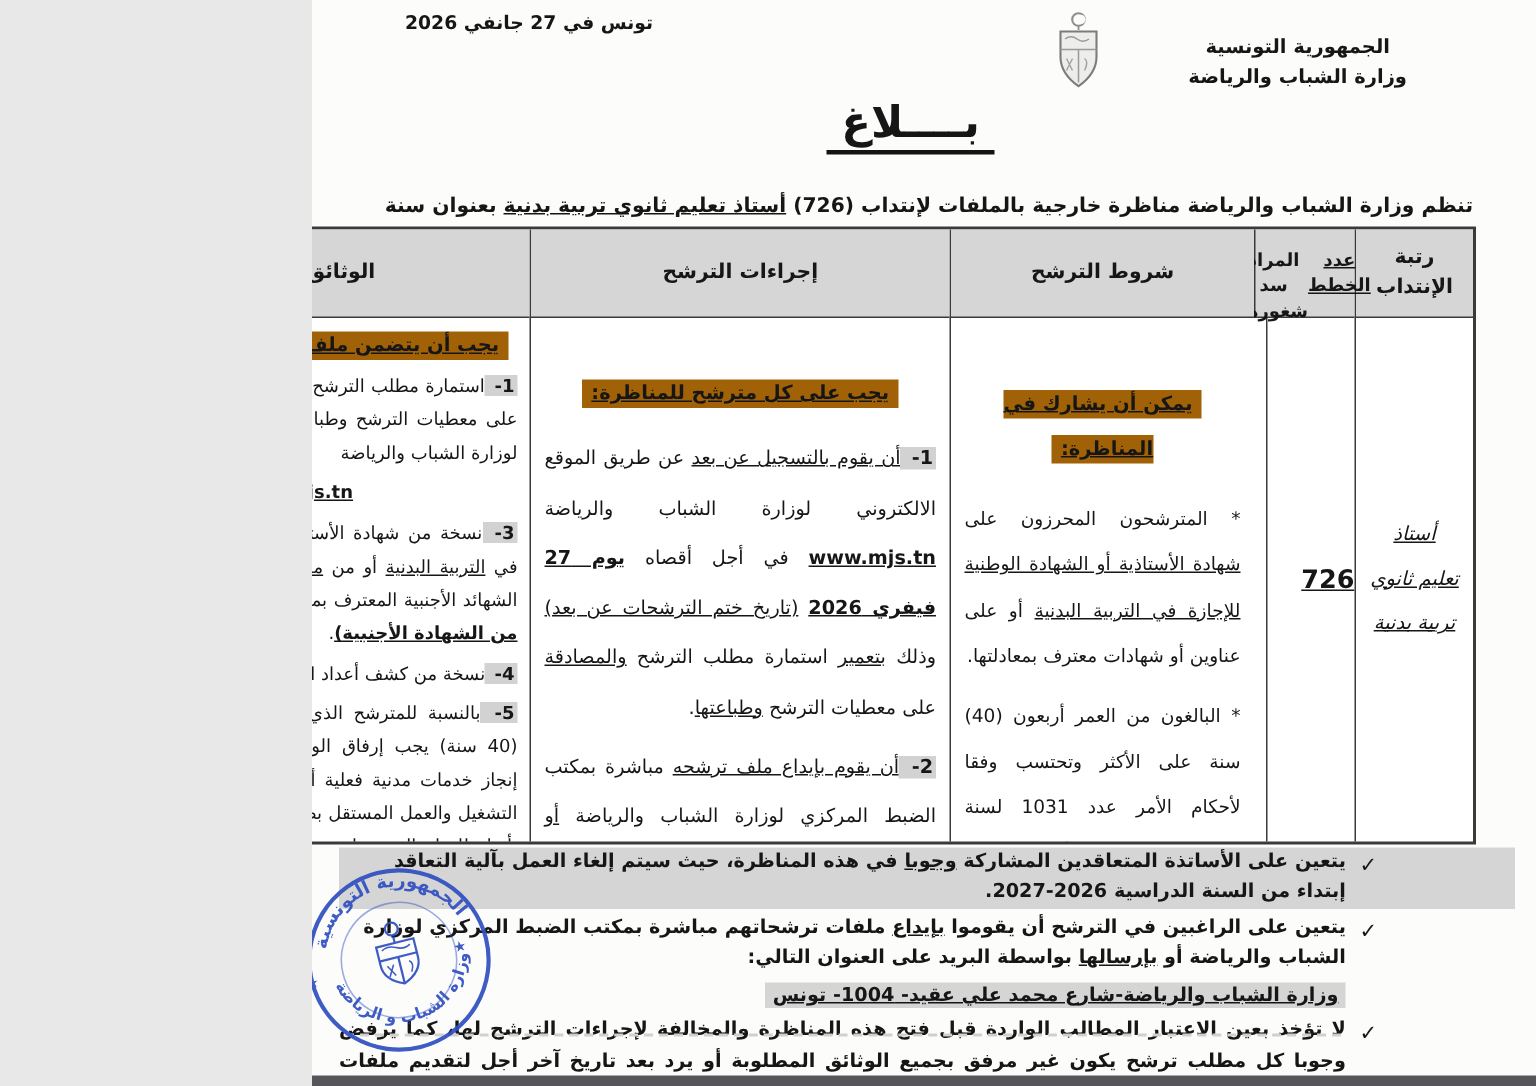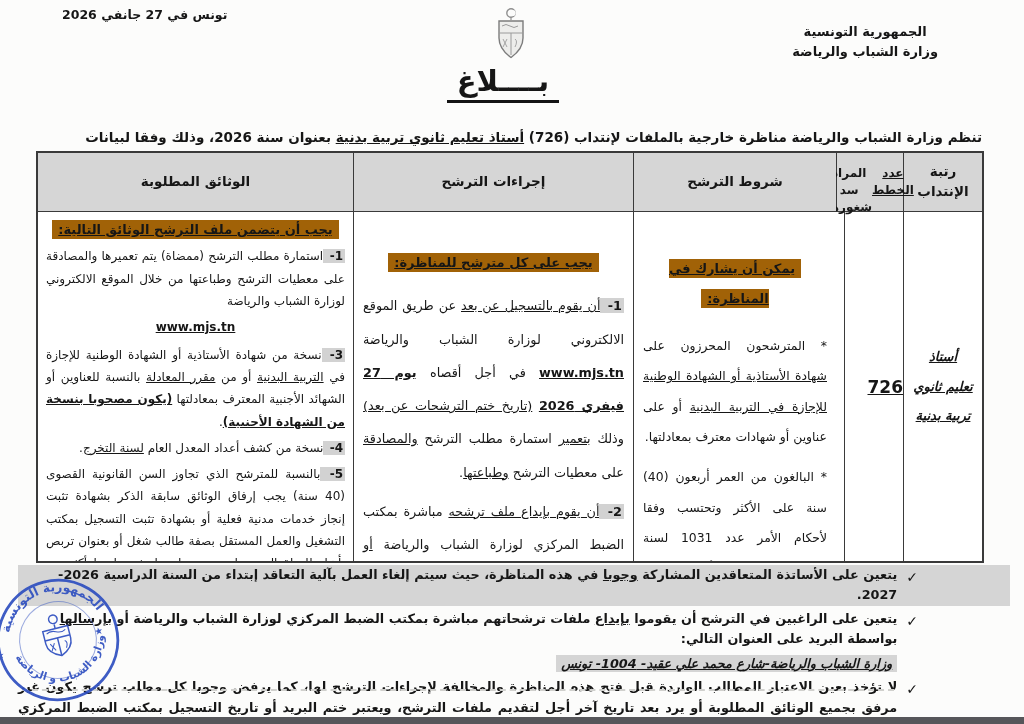--- a/index.html
+++ b/index.html
@@ -1,16 +1,16 @@
 <!DOCTYPE html>
 <html lang="ar" dir="rtl"><head>
 <meta charset="utf-8">
 <style>
   html,body{margin:0;padding:0;background:#e8e8e8;}
-  .page{position:relative;width:1024px;height:724px;background:#fcfcfb;
+  .page{position:relative;width:816px;height:724px;background:#fcfcfb;
         font-family:"DejaVu Sans",sans-serif;direction:rtl;color:#161616;overflow:hidden;}
   
   .u{text-decoration:underline;}
   .b{font-weight:700;}
   .hl{background:#d2d2d2;padding:0 2px;}
   .en{direction:ltr;unicode-bidi:isolate;}
 
   .date{position:absolute;top:7px;left:62px;font-size:12.5px;font-weight:700;}
   .emblem{position:absolute;top:6px;left:492px;}
   .gov{position:absolute;top:22px;right:86px;text-align:center;font-size:13px;
@@ -25,21 +25,21 @@
        display:grid;grid-template-columns:79px 67px 203px 280px 1fr;
        grid-template-rows:59px 1fr;border:2px solid #3a3a3a;background:#fff;}
   .cell{border-inline-end:1.3px solid #3a3a3a;min-width:0;box-sizing:border-box;}
   .cell:nth-child(5n){border-inline-end:none;}
   .th{background:#d6d6d6;display:flex;align-items:center;justify-content:center;
       font-weight:700;font-size:13.5px;text-align:center;
       border-bottom:1.3px solid #3a3a3a;line-height:1.45;padding:2px;}
   .th-count{white-space:pre-line;font-size:12px;}
   .td{font-size:12.5px;overflow:hidden;}
   .td-rank{display:flex;align-items:center;justify-content:center;text-align:center;
-           font-style:italic;font-weight:700;white-space:pre-line;line-height:2.3;
+           font-style:italic;font-weight:400;white-space:pre-line;line-height:2.3;
            font-size:13px;text-decoration:underline;}
   .td-count{display:flex;align-items:center;justify-content:flex-start;margin-left:8px;}
   .td-count .val{font-size:17px;font-weight:700;text-decoration:underline;}
   .cellhead-row{text-align:center;}
   .cellhead{background:#a16207;font-weight:700;text-decoration:underline;
             padding:2px 6px;font-size:13px;line-height:1.7;}
   .td p{margin:0;}
   .td-cond{padding:42px 9px 4px;line-height:2.45;text-align:justify;font-size:12.4px;}
   .td-cond .cellhead-row{margin-bottom:16px;}
   .td-cond p{margin-bottom:10px;}
@@ -53,21 +53,21 @@
              direction:ltr;margin-bottom:5px;}
 
   .notes{position:absolute;top:565px;right:14px;left:18px;font-size:12.8px;font-weight:700;}
   .note{display:flex;gap:9px;align-items:flex-start;padding-inline-start:92px;
         margin-bottom:3px;line-height:1.6;}
   .note.banded{background:#d5d5d5;}
   .check{flex:0 0 auto;font-size:14px;font-weight:400;margin-top:1px;}
   .note-text{flex:1;}
   .note-just .note-text{text-align:justify;}
   .addr-line{margin-top:4px;}
-  .addr{background:#d5d5d5;font-weight:700;text-decoration:underline;padding:1px 5px;font-style:italic;}
+  .addr{background:#d5d5d5;font-weight:700;text-decoration:underline;padding:1px 5px;}
 
   .scan-line{position:absolute;top:689px;right:130px;left:22px;
              border-top:2px dashed #d0d0cd;}
   .scan-edge{position:absolute;bottom:0;left:0;right:0;height:7px;background:#56565a;}
   .stamp{position:absolute;top:576px;left:-6px;width:128px;height:128px;
          transform:rotate(-14deg);opacity:.92;}
 </style>
 </head>
 <body>
 

